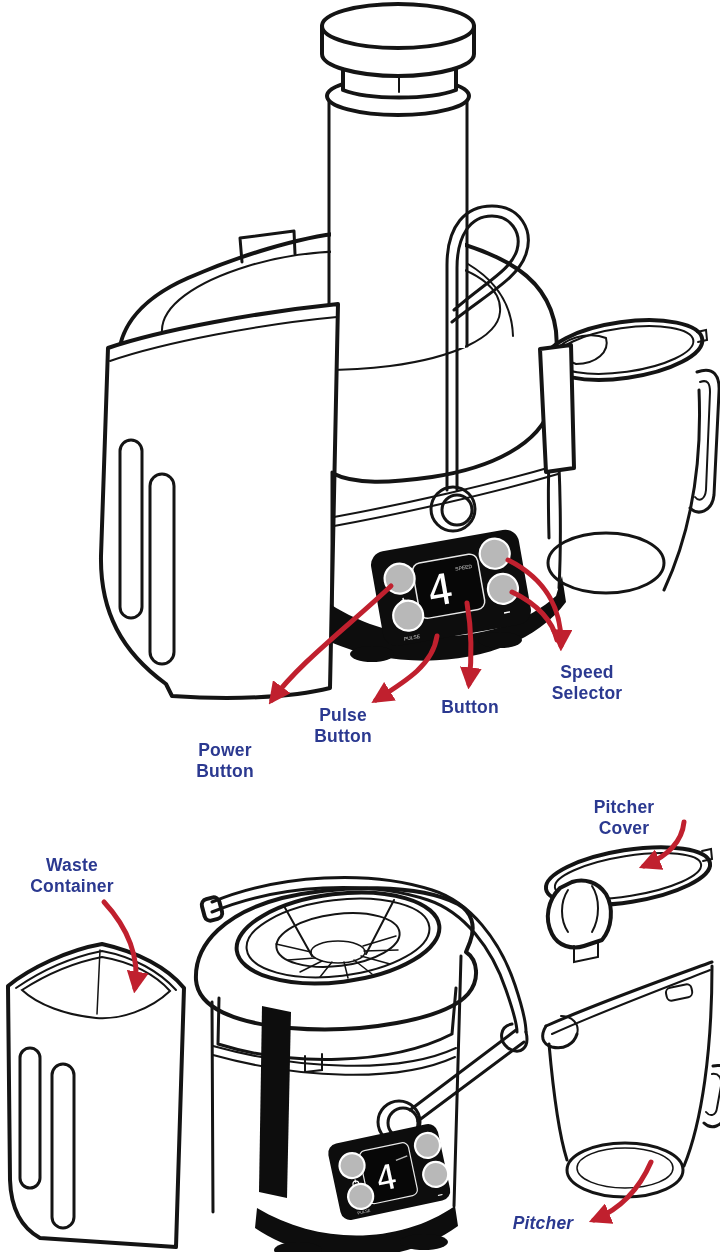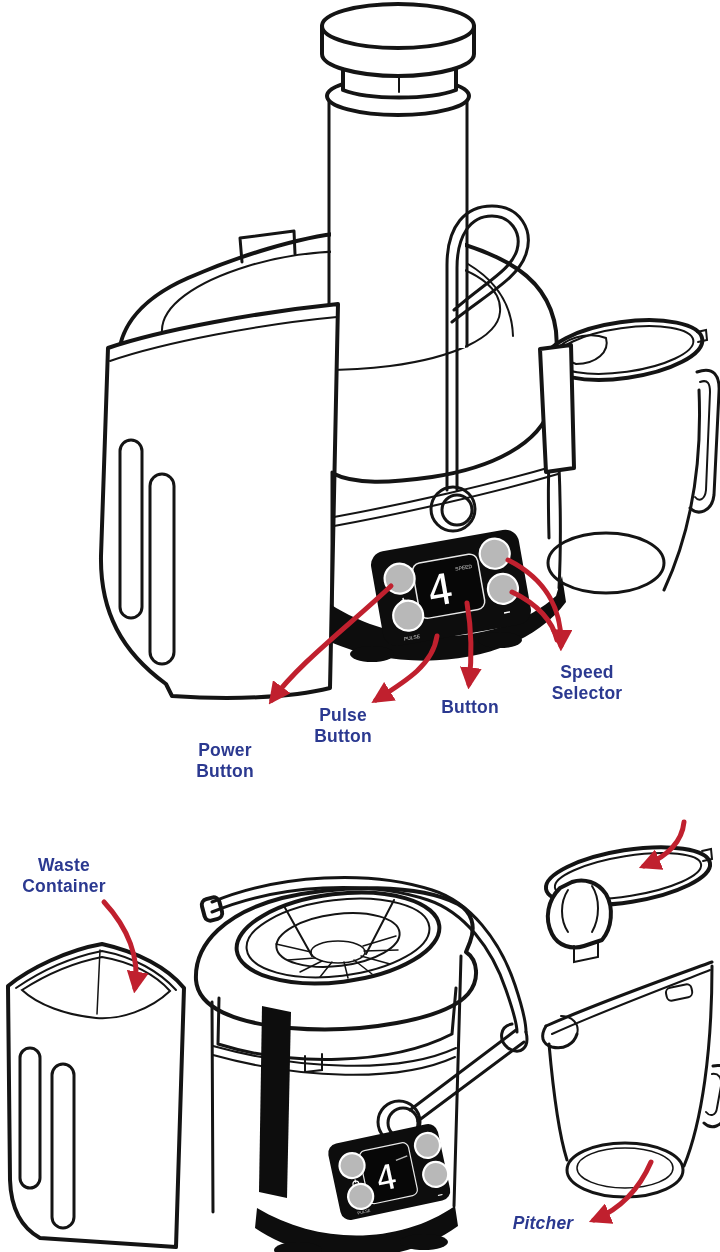--- a/index.html
+++ b/index.html
@@ -216,17 +216,18 @@
   </g>
 </svg>
 
 <div class="part-label" style="left:225px;top:716px;margin-top:24px;">Power
 Button</div>
 <div class="part-label" style="left:343px;top:705px;">Pulse
 Button</div>
 <div class="part-label" style="left:470px;top:697px;">Button</div>
 <div class="part-label" style="left:587px;top:662px;">Speed
 Selector</div>
-<div class="part-label" style="left:64px;top:855px;">Waste
+<div class="part-label" style="left:72px;top:855px;">Waste
 Container</div>
+<div class="part-label" style="left:624px;top:797px;">Pitcher Cover</div>
 <div class="part-label" style="left:543px;top:1213px;font-style:italic;">Pitcher</div>
 
 </div>
 
 </body></html>

